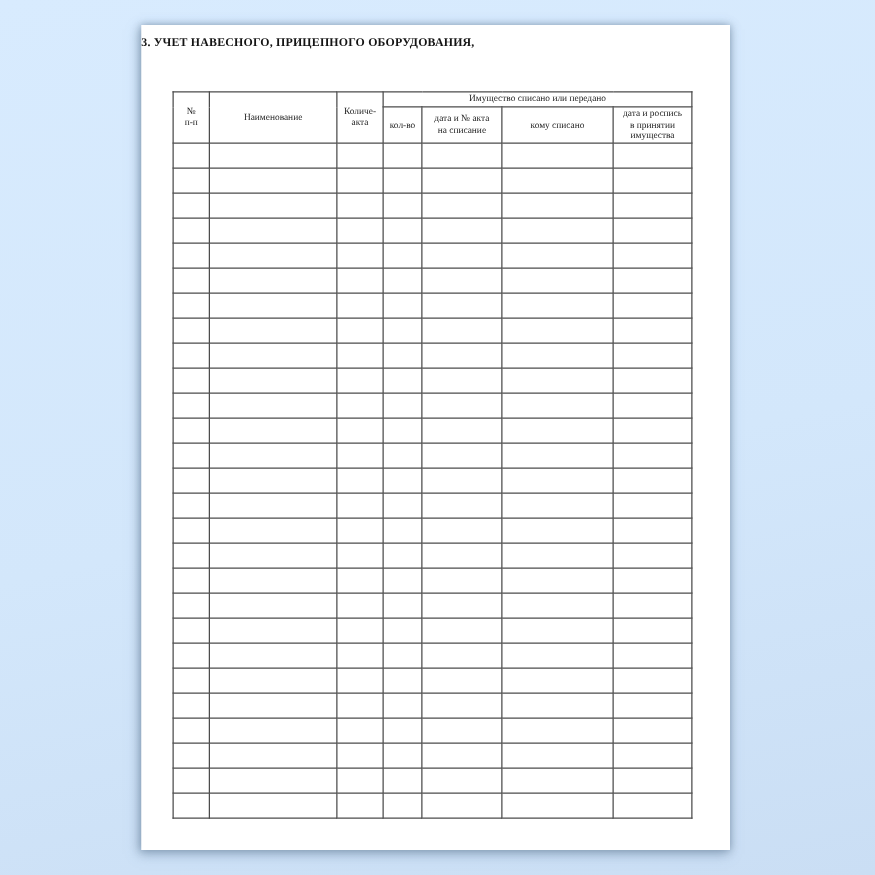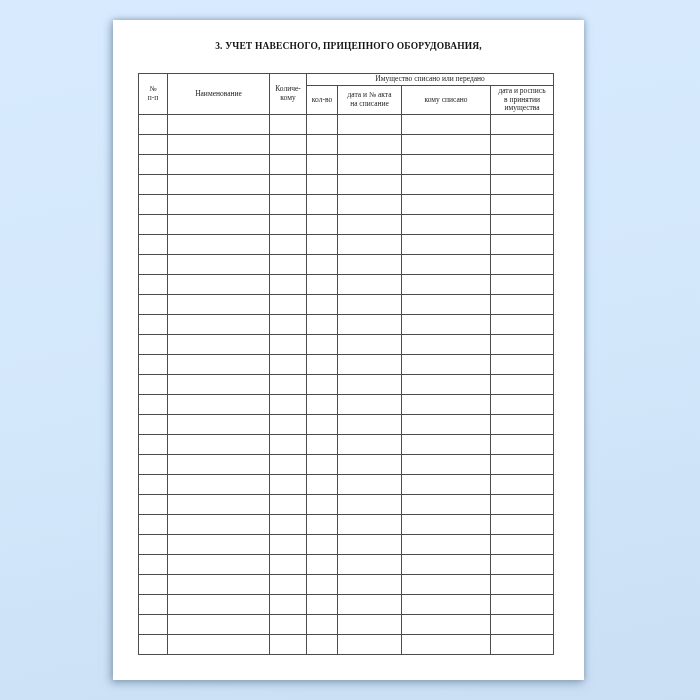--- a/index.html
+++ b/index.html
@@ -11,22 +11,22 @@
     font-family: "Liberation Serif", serif;
   }
   .page {
     position: absolute;
     left: 113px; top: 20px;
     width: 471px; height: 660px;
     background: #ffffff;
     box-shadow: 0 0 6px rgba(125,148,173,0.85), -2px 3px 9px rgba(108,134,162,0.55);
   }
   .title-block {
-    margin-top: 21px;
-    text-align: center;
+    margin-top: 10px;
+    text-align: left;
     color: #141414;
   }
   .title-line {
     font-weight: bold;
     font-size: 9.5px;
     line-height: 11.5px;
     letter-spacing: 0.15px;
     white-space: nowrap;
   }
   table.form {
@@ -81,21 +81,21 @@
       <col class="c4">
         <col class="c5">
         <col class="c6">
     </colgroup>
     <thead>
       <tr class="hdr-group">
         <th rowspan="2" class="num-cell">№
 п-п</th>
         <th rowspan="2">Наименование</th>
         <th rowspan="2">Количе-
-кому</th>
+акта</th>
         <th colspan="4" class="group-cell">Имущество списано или передано</th>
       </tr>
       <tr class="hdr-cols">
         <th>кол-во</th>
         <th>дата и № акта
 на  списание</th>
         <th>кому списано</th>
         <th>дата и роспись
 в принятии
 имущества</th>

